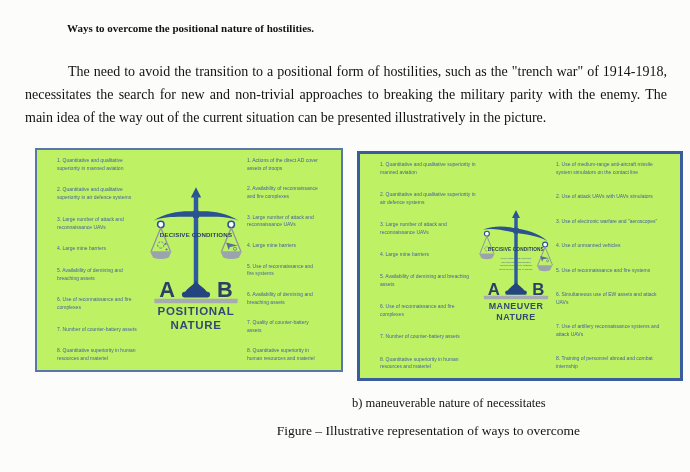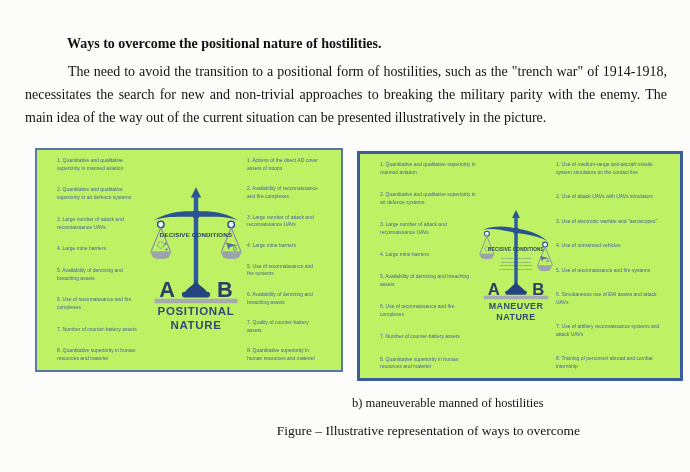--- a/index.html
+++ b/index.html
@@ -1,18 +1,18 @@
 <!DOCTYPE html>
 <html><head>
 <meta charset="utf-8">
 <style>
   html,body{margin:0;padding:0;background:#ffffff;}
   .page{position:relative;width:690px;height:472px;background:#fcfcfb;overflow:hidden;
         font-family:"Liberation Serif",serif;color:#121212;}
-  .doc-title{position:absolute;left:67px;top:36px;font-size:14px;font-weight:bold;}
+  .doc-title{position:absolute;left:67px;top:22px;font-size:11px;font-weight:bold;}
   .doc-para{position:absolute;left:25px;top:60px;width:642px;font-size:14px;line-height:23px;
             text-align:justify;text-indent:43px;}
   .figbox{position:absolute;background:#bef264;box-sizing:border-box;display:grid;
           padding:7px 20px;column-gap:3px;}
   .box-a{left:35px;top:148px;width:308px;height:224px;border:2px solid #5a77ad;
          grid-template-columns:88px 1fr 74px;}
   .box-b{left:357px;top:151px;width:326px;height:230px;border:3px solid #3a5b9e;
          grid-template-columns:96px 1fr 104px;}
   .col{display:flex;flex-direction:column;justify-content:space-between;overflow:hidden;}
   .item{font-family:"Liberation Sans",sans-serif;font-size:5px;line-height:1.55;color:#45639f;}
@@ -134,19 +134,19 @@
       <div class="item">2. Use of attack UAVs with UAVs simulators</div>
       <div class="item">3. Use of electronic warfare and "aeroscopes"</div>
       <div class="item">4. Use of unmanned vehicles</div>
       <div class="item">5. Use of reconnaissance and fire systems</div>
       <div class="item">6. Simultaneous use of EW assets and attack UAVs</div>
       <div class="item">7. Use of artillery reconnaissance systems and attack UAVs</div>
       <div class="item">8. Training of personnel abroad and combat internship</div>
     </div>
   </div>
 
-  <div class="caption-b">b) maneuverable manned of hostilities</div>
+  <div class="caption-b">b) maneuverable nature of necessitates</div>
 
   <div class="fig-caption">
     <div>Figure – Illustrative representation of ways to overcome</div>
   </div>
 
 </div>
 
 </body></html>

